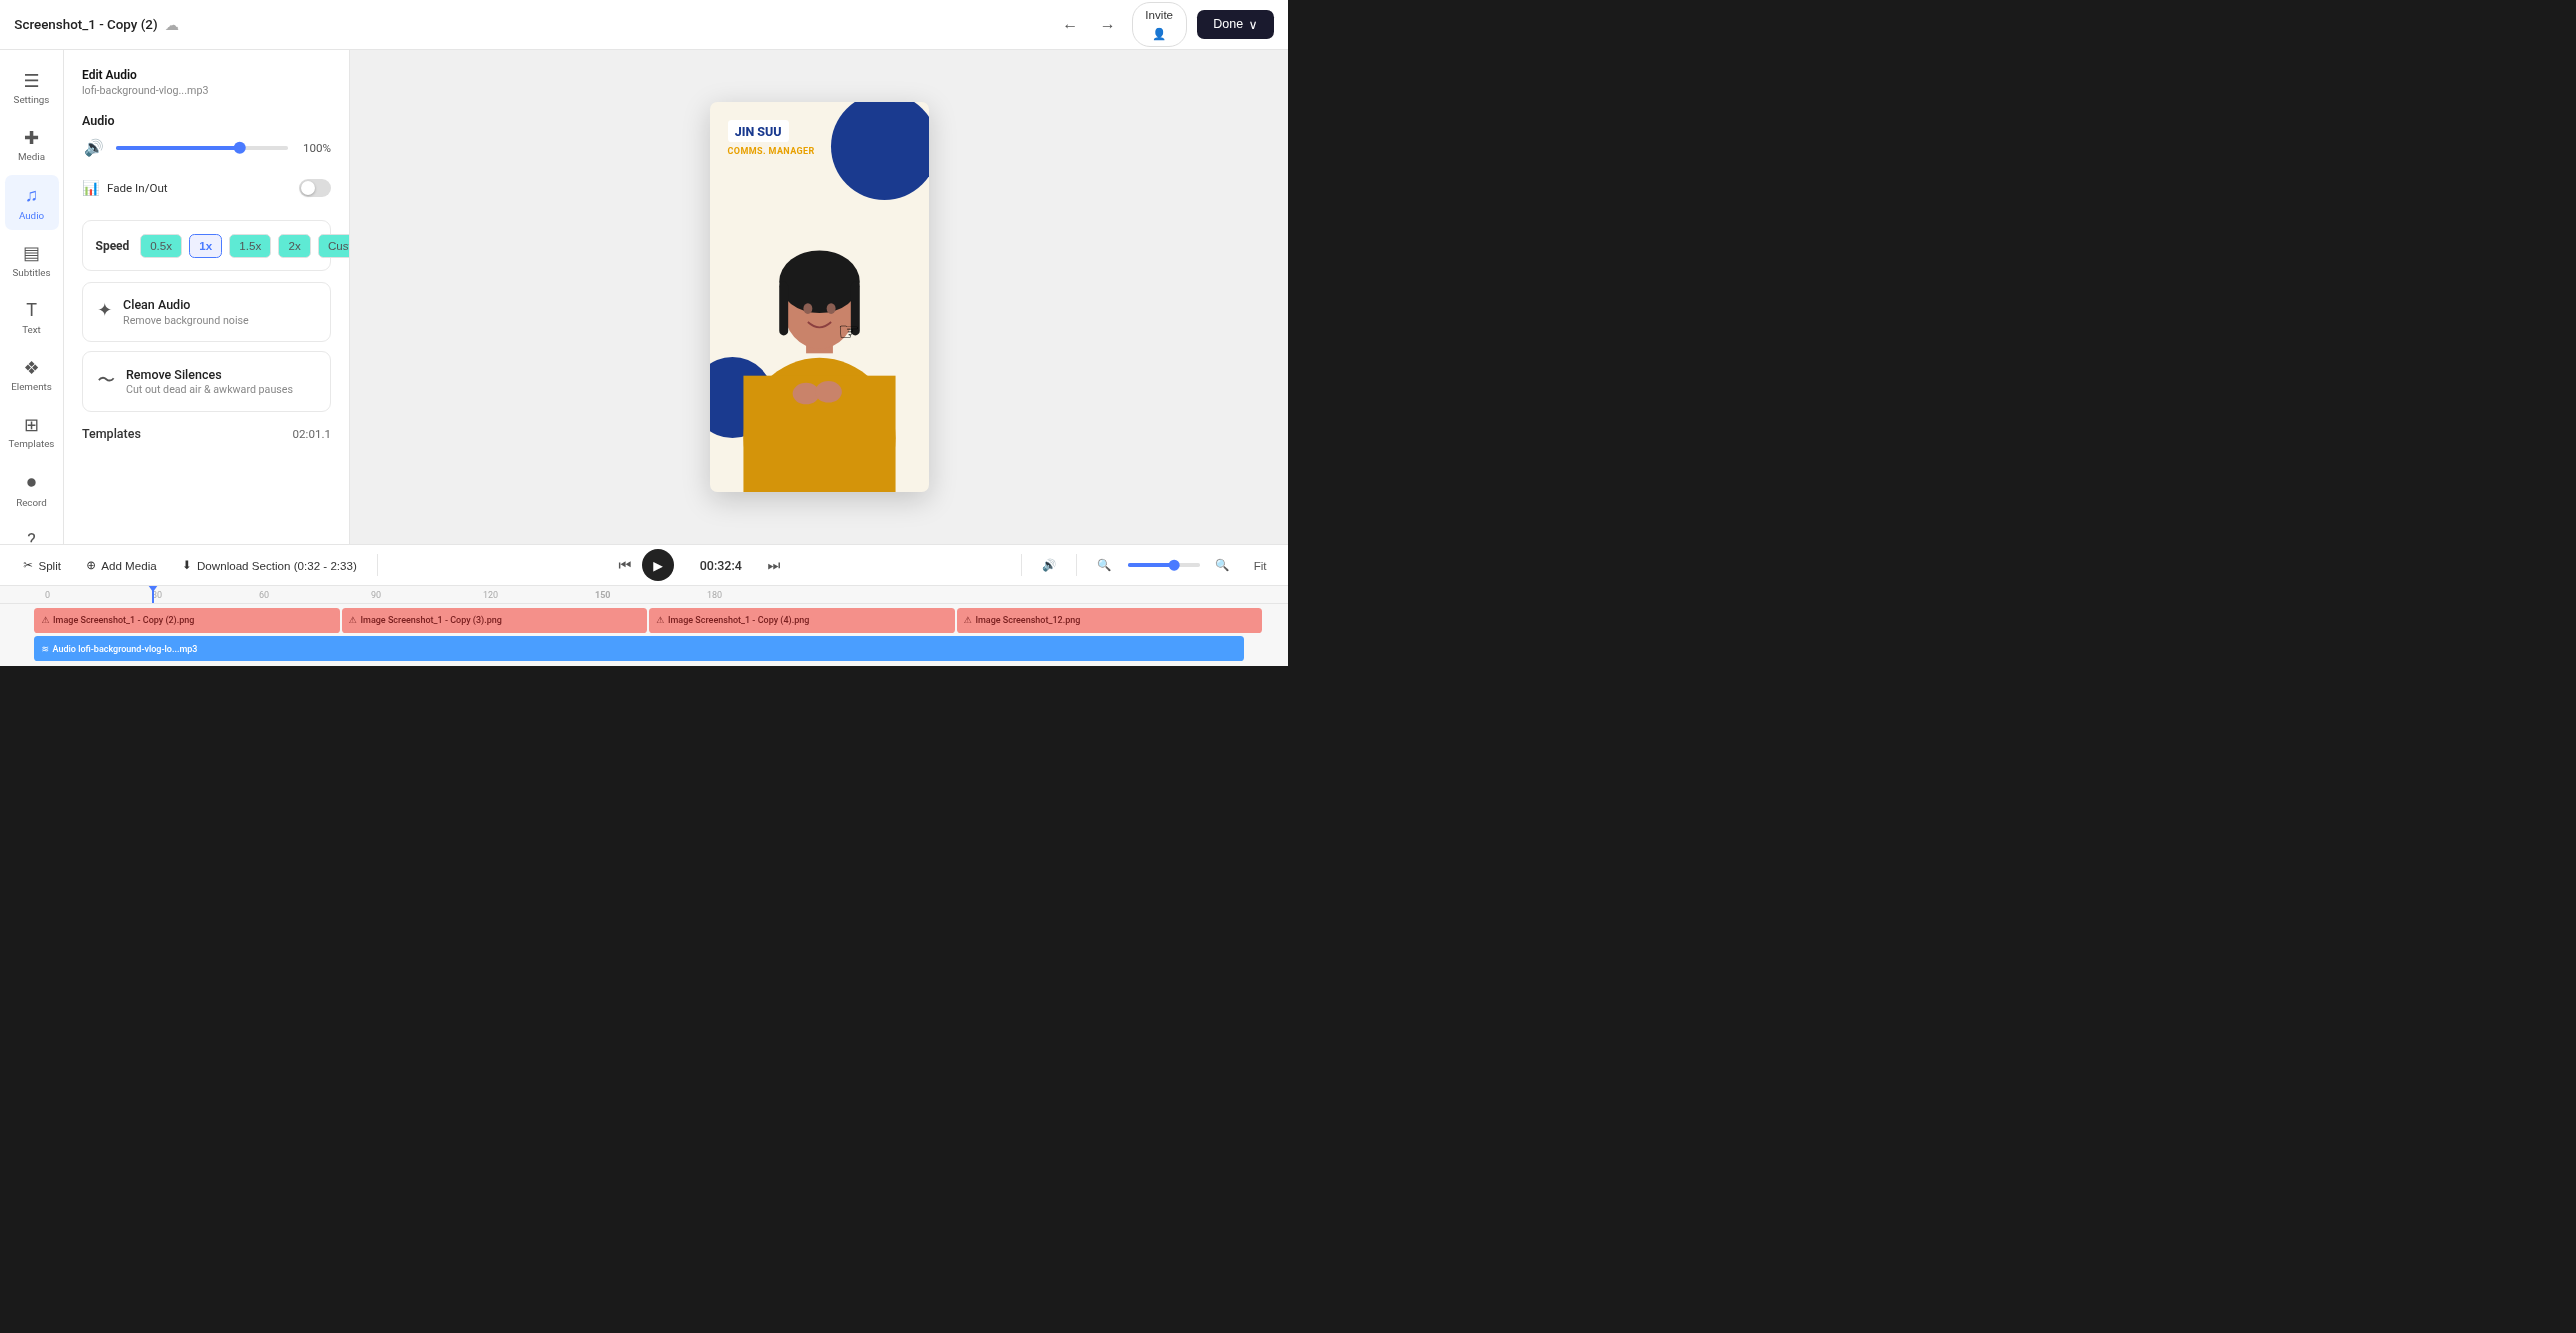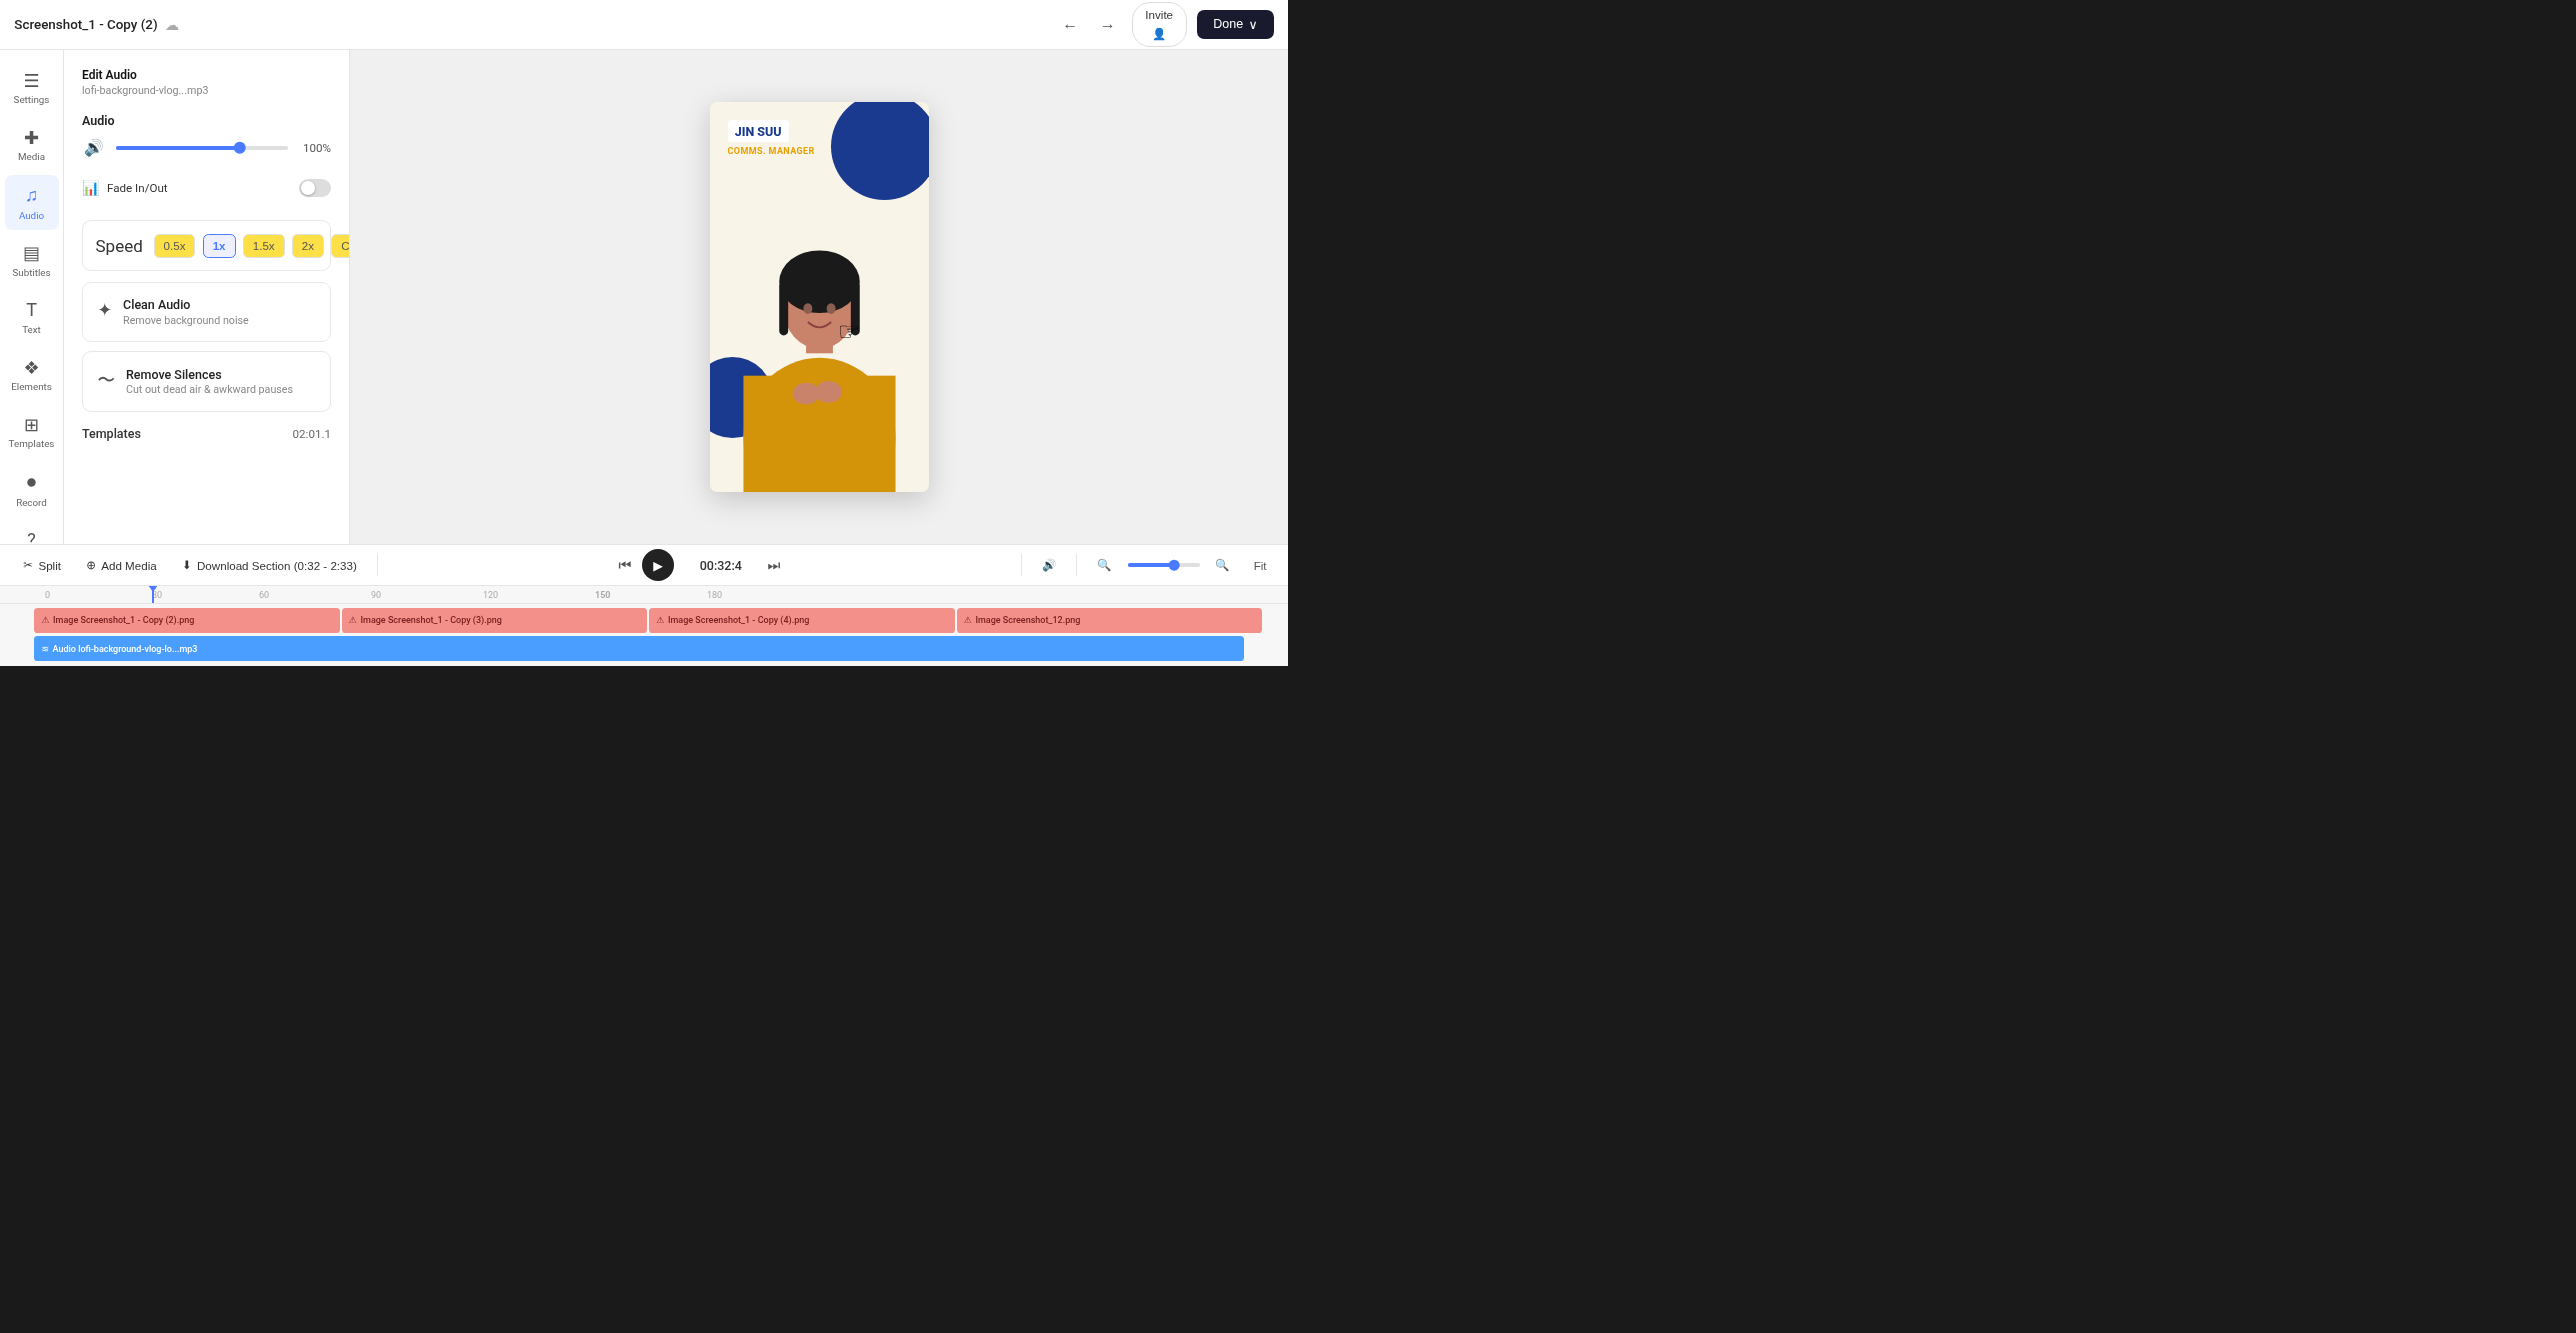--- a/index.html
+++ b/index.html
@@ -247,30 +247,30 @@
       border-radius: 9px;
       padding: 12.5px;
       margin-bottom: 10.7px;
     }
     .speed-row {
       display: flex;
       align-items: center;
       gap: 7.2px;
     }
     .speed-label {
-      font-size: 17px;
+      font-size: 12px;
       color: #333;
-      font-weight: 400;
+      font-weight: 700;
       margin-right: 3.6px;
     }
     .speed-btn {
       padding: 4.5px 9px;
       border: 0.9px solid #e0e0e0;
       border-radius: 5.4px;
-      background: #fde047;
+      background: #5eead4;
       font-size: 11.6px;
       color: #555;
       cursor: pointer;
     }
     .speed-btn.active {
       background: #eef0ff;
       border-color: #4a7aff;
       color: #4a7aff;
       font-weight: 600;
     }

